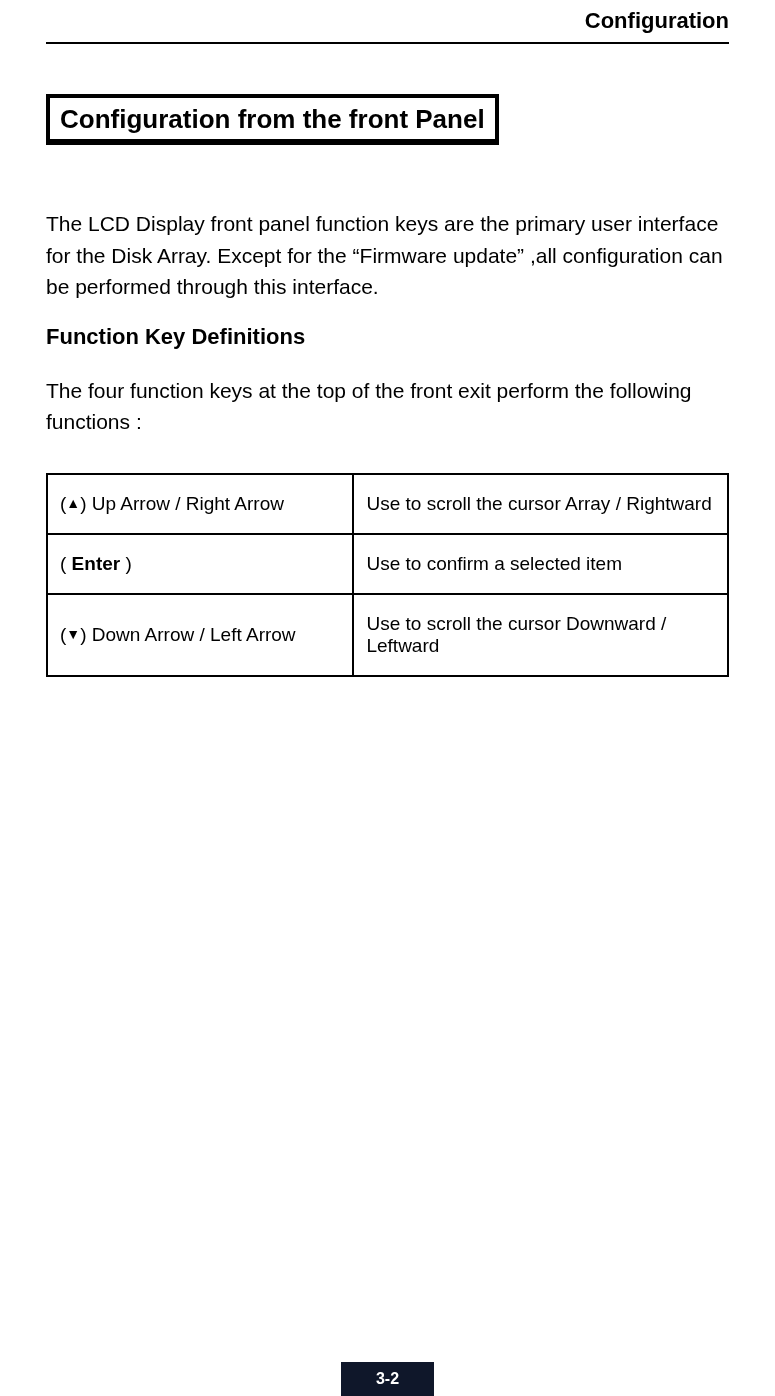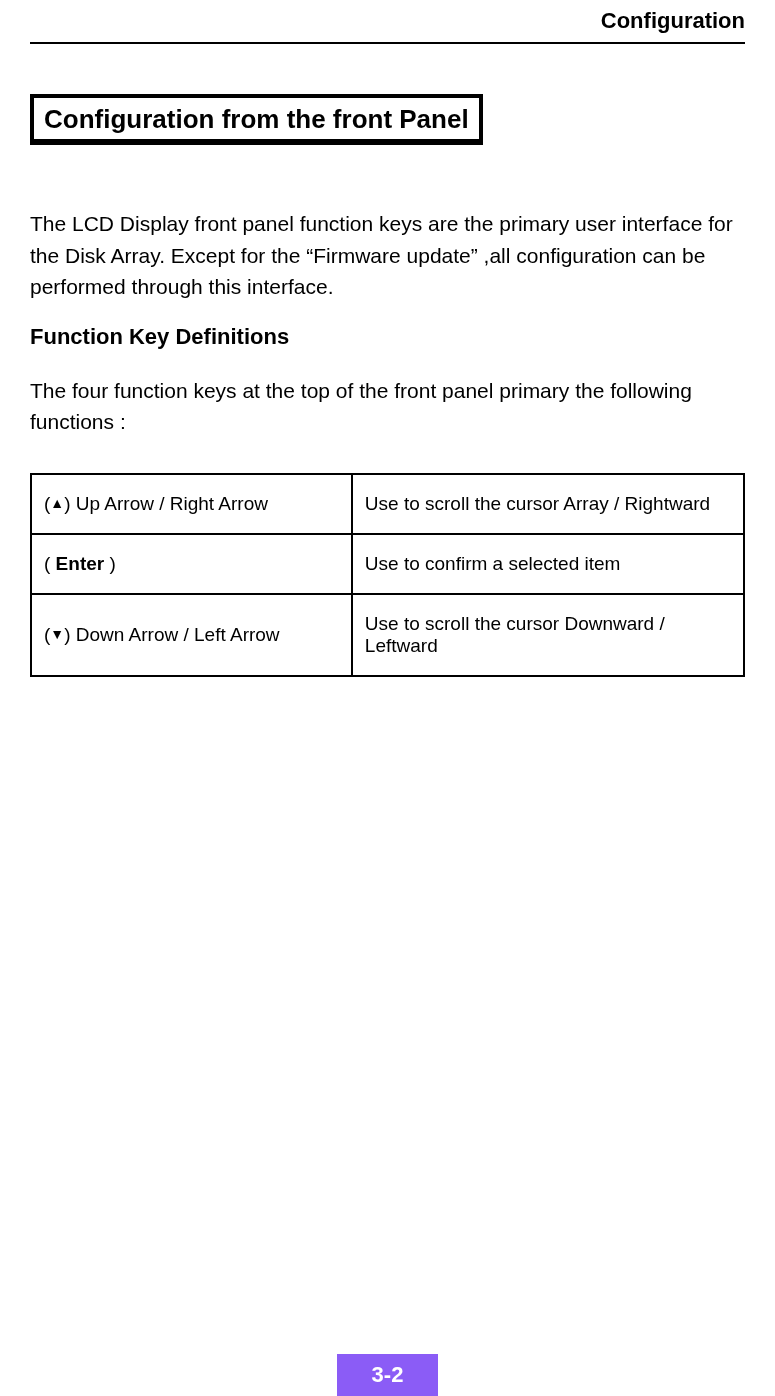--- a/index.html
+++ b/index.html
@@ -9,21 +9,21 @@
     }
     body {
       width: 775px;
       height: 1396px;
       background: #ffffff;
       font-family: "Century Gothic", "Avant Garde", Arial, sans-serif;
       position: relative;
       color: #000;
     }
     .page {
-      padding: 0 30px;
+      padding: 0 46px;
       height: 100%;
       position: relative;
     }
     .header-text {
       text-align: right;
       font-weight: bold;
       font-size: 22px;
       padding-top: 8px;
       padding-bottom: 8px;
     }
@@ -83,44 +83,44 @@
     }
     .footer {
       position: absolute;
       bottom: 0;
       left: 0;
       right: 0;
       display: flex;
       justify-content: center;
     }
     .footer-box {
-      background: #8b5cf6;
+      background: #0f172a;
       color: #fff;
       font-weight: bold;
-      font-size: 22px;
+      font-size: 16px;
       padding: 8px 35px;
     }
   </style>
 </head>
 <body>
 
 <div class="page">
 
   <div class="header-text">Configuration</div>
   <hr class="header-rule">
 
   <div class="section-title-box">
     <span class="section-title">Configuration from the front Panel</span>
   </div>
 
   <p class="body-para">The LCD Display front panel function keys are the primary user interface for the Disk Array. Except for the “Firmware update” ,all configuration can be performed through this interface.</p>
 
   <h3 class="sub-heading">Function Key Definitions</h3>
 
-  <p class="body-para-2">The four function keys at the top of the front panel primary the following functions :</p>
+  <p class="body-para-2">The four function keys at the top of the front exit perform the following functions :</p>
 
   <table class="func-keys">
     <tbody>
         <tr>
       <td class="key-col">
         <span>(</span><span class="arrow-icon">▲</span><span>) Up Arrow / Right Arrow</span>
       </td>
       <td>Use to scroll the cursor Array / Rightward</td>
     </tr>
     <tr>

